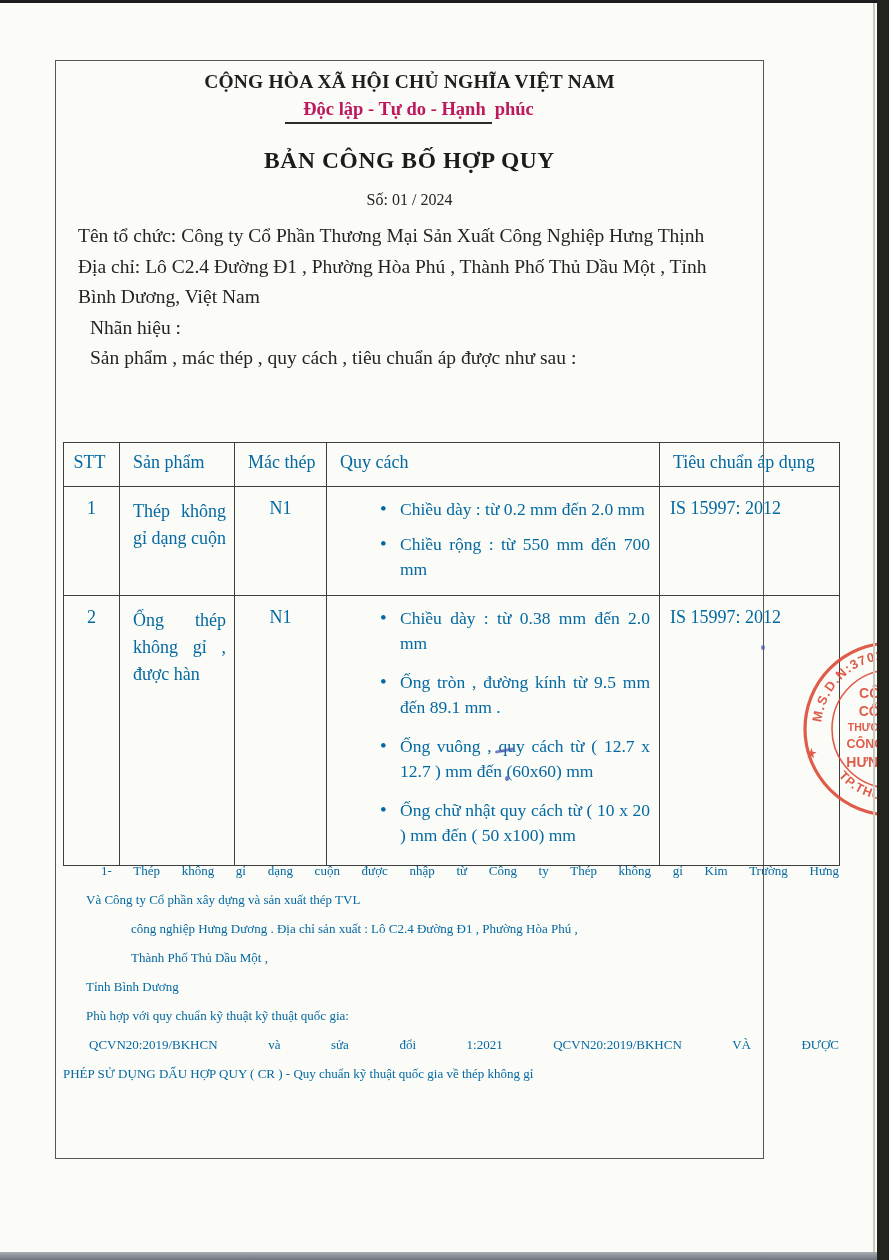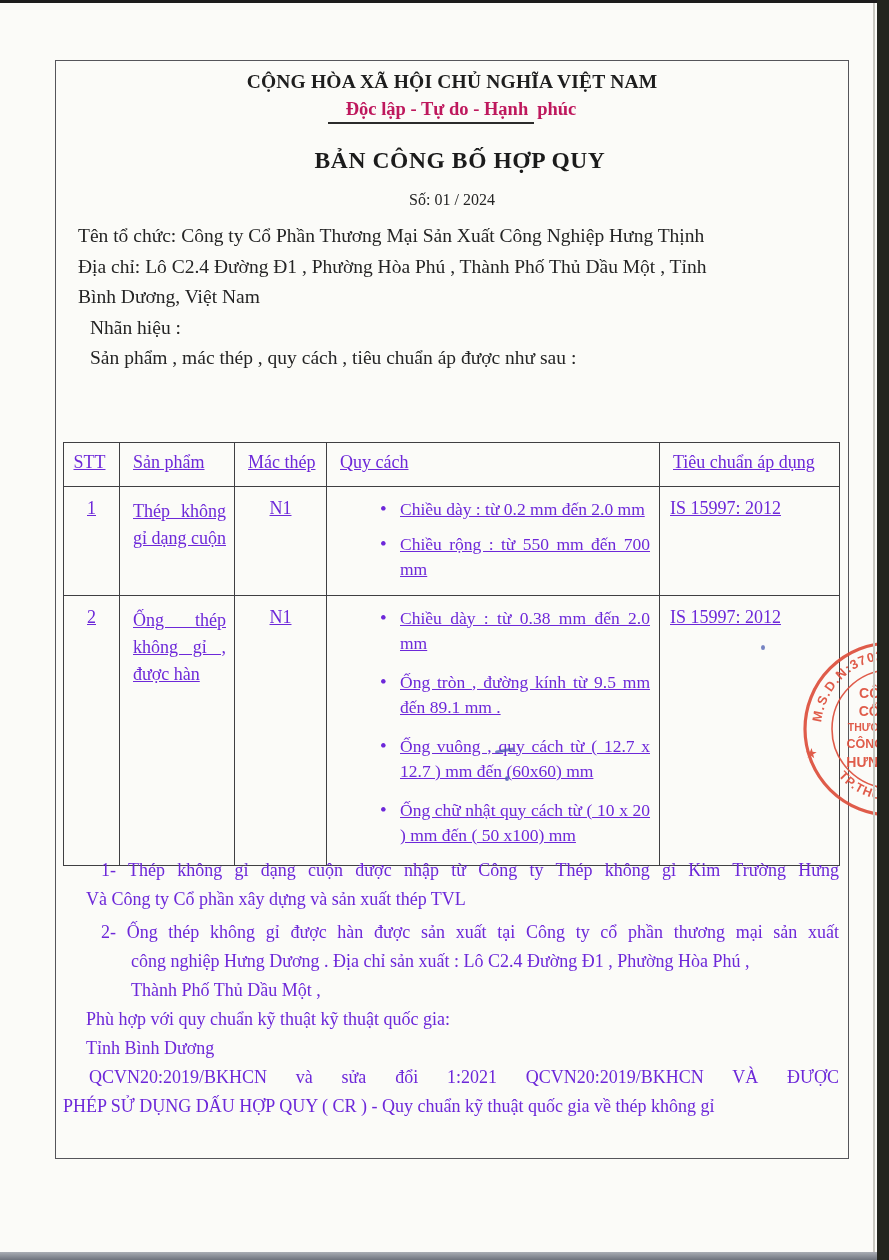--- a/index.html
+++ b/index.html
@@ -14,54 +14,54 @@
   .edge-right-line { position:absolute; left:873px; top:0; width:2px; height:1260px; background:#c9c9c2; z-index:8; }
   .edge-right  { position:absolute; left:877px; top:0; width:12px; height:1260px; background:#22251e; z-index:9; }
   .edge-bottom { position:absolute; left:0; top:1252px; width:889px; height:8px;
                  background:linear-gradient(180deg,#a9adb4,#6e737d); z-index:8; }
   .ink { position:absolute; background:#4a5bb0; z-index:7; }
   .ink-dash { left:495px; top:749px; width:19px; height:3px; border-radius:2px; transform:rotate(-10deg); opacity:.75; }
   .ink-dot1 { left:505px; top:776px; width:4px; height:5px; border-radius:50%; opacity:.8; }
   .ink-dot2 { left:761px; top:645px; width:4px; height:5px; border-radius:50%; opacity:.75; }
   
   .frame {
-    position:absolute; left:55px; top:60px; width:794px; height:1099px;
+    position:absolute; left:55px; top:60px; width:709px; height:1099px;
     border:1.6px solid #55555a; box-sizing:border-box; z-index:2;padding-left:47px;
   }
   
   .hdr { position:absolute; top:10px; left:0; width:100%; text-align:center; }
   .nat-title { font-size:19.5px; font-weight:bold; letter-spacing:.2px; color:#1e1e1e; }
   .motto { margin-top:6px; font-size:18.5px; font-weight:bold; color:#be185d; }
   .motto-u { display:inline-block; border-bottom:2.2px solid #2b2b2b; padding:0 6px 2px 18px; }
   .motto-t { margin-left:3px; }
-  .doc-title { position:absolute; top:86px; left:8px; width:100%; text-align:center;
+  .doc-title { position:absolute; top:86px; left:0; width:100%; text-align:center;
                font-size:23.5px; font-weight:bold; letter-spacing:.6px; color:#1b1b1b; }
   .doc-num   { position:absolute; top:130px; left:0; width:100%; text-align:center; font-size:16px; }
   
   .info { position:absolute; top:160px; left:22px; right:16px; font-size:19.5px; line-height:30.5px; }
   .info .pad { padding-left:12px; }
   .info .gap { margin-top:3px; }
   
   .tbl-wrap { position:absolute; top:381px; left:7px; }
-  table { border-collapse:collapse; width:776px; table-layout:fixed; font-size:18px; color:#6d28d9;text-decoration:underline; }
+  table { border-collapse:collapse; width:776px; table-layout:fixed; font-size:18px; color:#0369a1; }
   th,td { border:1.6px solid #3f3f42; vertical-align:top; box-sizing:border-box; }
   th { font-weight:normal; text-align:left; height:44px; padding:9px 8px 9px 13px; }
   th.c { text-align:center; padding-left:4px; }
   td.c { text-align:center; padding-top:11px; }
   td.prod { padding:11px 8px 0 13px; text-align:justify; line-height:27px; }
   td.std  { padding:11px 6px 0 10px; }
   tr.r1 td { height:94px; }
   tr.r2 td { height:238px; }
   ul.specs { margin:9px 0 0 0; padding:0 8px 2px 51px; list-style:none; }
   ul.specs li { position:relative; padding-left:21px; text-align:justify; line-height:25.5px; font-size:17.5px; }
   ul.specs li::before { content:"•"; position:absolute; left:1px; top:-1px; font-size:19px; }
   tr.r1 li { margin-bottom:9px; }
   tr.r2 li { margin-bottom:13px; }
   
-  .notes { position:absolute; top:795px; left:7px; width:776px; font-size:18px; line-height:29px; color:#6d28d9; }
+  .notes { position:absolute; top:795px; left:7px; width:776px; font-size:13px; line-height:29px; color:#0369a1; }
   .jst { text-align:justify; text-align-last:justify; }
   .pl23 { padding-left:23px; } .pl26 { padding-left:26px; }
   .pl38 { padding-left:38px; } .pl68 { padding-left:68px; }
   .mt4 { margin-top:4px; }
   
   .stamp { position:absolute; left:796px; top:632px; z-index:5; opacity:.9; }
   .stamp text { font-family:"Liberation Sans","DejaVu Sans",sans-serif; font-weight:bold; }
 </style>
 </head>
 <body>
@@ -135,25 +135,24 @@
         </td>
         <td class="std">IS 15997: 2012</td>
       </tr>
     </tbody>
       </table>
   </div>
 
   <div class="notes">
     <div class="jst pl38">1- Thép không gỉ dạng cuộn được nhập từ Công ty Thép không gỉ Kim Trường Hưng</div>
     <div class="pl23">Và Công ty Cổ phần xây dựng và sản xuất thép TVL</div>
-    <div class="jst pl38 mt4">2- Ống thép không gỉ được hàn được sản xuất tại Công ty cổ phần thương mại sản xuất</div>
     <div class="pl68">công nghiệp Hưng Dương . Địa chỉ sản xuất : Lô C2.4 Đường Đ1 , Phường Hòa Phú ,</div>
     <div class="pl68">Thành Phố Thủ Dầu Một ,</div>
+    <div class="pl23">Tỉnh Bình Dương</div>
     <div class="pl23">Phù hợp với quy chuẩn kỹ thuật kỹ thuật quốc gia:</div>
-    <div class="pl23">Tỉnh Bình Dương</div>
     <div class="jst pl26">QCVN20:2019/BKHCN và sửa đổi 1:2021 QCVN20:2019/BKHCN VÀ ĐƯỢC</div>
     <div>PHÉP SỬ DỤNG DẤU HỢP QUY ( CR ) -  Quy chuẩn kỹ thuật quốc gia về thép không gỉ</div>
   </div>
 
 </div>
 
 <svg class="stamp" width="190" height="190" viewBox="0 0 190 190">
   <defs>
     <path id="arcTop" d="M 25 97 A 70 70 0 0 1 165 97"></path>
     <path id="arcBot" d="M 27 111 A 69 69 0 0 0 163 111"></path>

